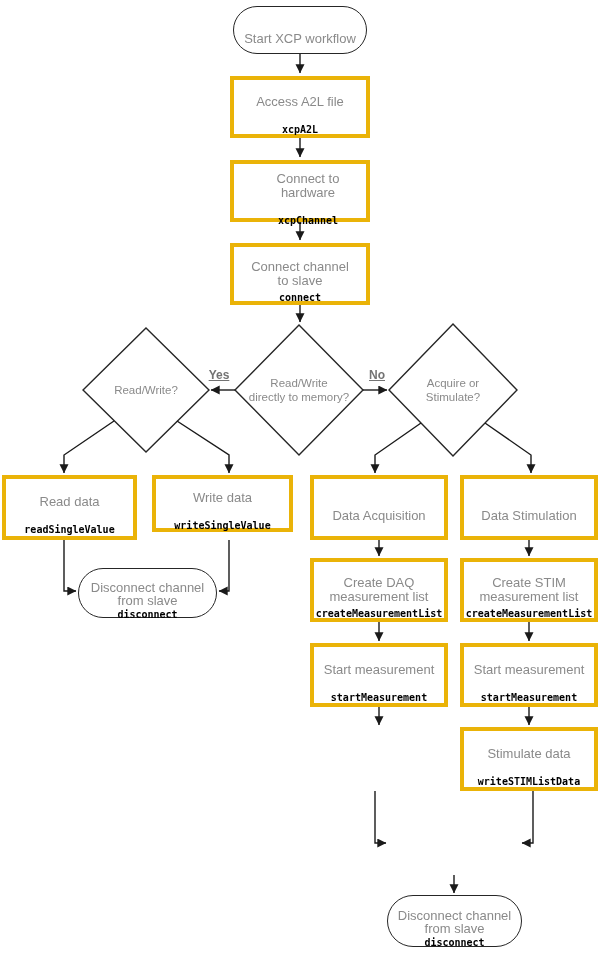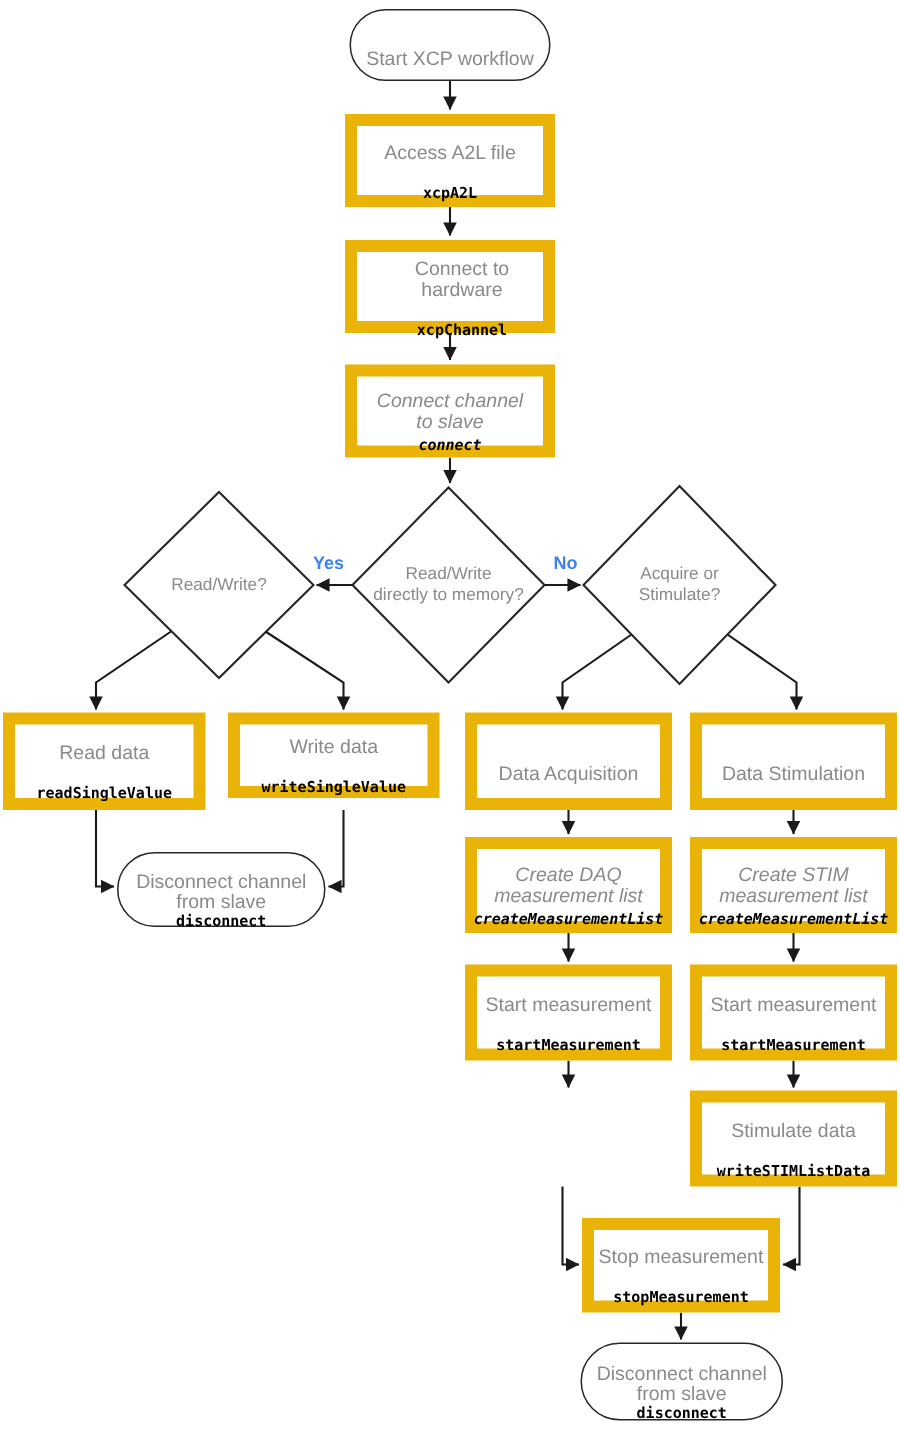--- a/index.html
+++ b/index.html
@@ -6,38 +6,39 @@
   #canvas{
     position:relative;width:600px;height:960px;background:#ffffff;overflow:hidden;
     font-family:"Liberation Sans",sans-serif;
   }
   #wires{position:absolute;left:0;top:0;z-index:1;}
   .node{
     position:absolute;z-index:2;background:#ffffff;box-sizing:border-box;
     display:flex;flex-direction:column;align-items:center;justify-content:center;
     text-align:center;
   }
-  .rect{border:8px solid #eab308;row-gap:9px;gap:15px;}
-  .rect.tight{row-gap:4px;font-style:italic;}
+  .rect{border:4px solid #eab308;row-gap:9px;gap:15px;}
+  .rect.tight{row-gap:4px;}
   .stadium{border:1.5px solid #262626;row-gap:2px;}
   .nlabel{
     color:#8a8a8a;font-size:13px;line-height:14px;white-space:pre-line;margin-top:16px;
   }
   .stadium .nlabel{line-height:13px;}
   .ncode{
     color:#000000;font-family:"DejaVu Sans Mono",monospace;font-weight:bold;
     font-size:10px;line-height:12px;white-space:nowrap;
   }
   .dlabel{
     position:absolute;z-index:2;color:#8a8a8a;font-size:11.5px;line-height:14px;
     text-align:center;white-space:pre-line;
   }
   .elabel{
-    position:absolute;z-index:2;color:#3b82f6;font-size:12px;font-weight:bold;
+    position:absolute;z-index:2;color:#737373;font-size:12px;font-weight:bold;
     text-align:center;
+    text-decoration:underline;
   }
 </style>
 </head>
 <body>
 
 <div id="canvas">
 
   <svg id="wires" width="600" height="960" viewBox="0 0 600 960">
     <defs>
       <marker id="ah" markerUnits="userSpaceOnUse" markerWidth="10" markerHeight="10" refX="8.7" refY="4.5" orient="auto">
@@ -148,24 +149,20 @@
     <div class="nlabel">Start measurement</div>
     <div class="ncode">startMeasurement</div>
   </div>
 
 
   <div class="node rect" style="left:460px;top:727px;width:138px;height:64px;">
     <div class="nlabel">Stimulate data</div>
     <div class="ncode">writeSTIMListData</div>
   </div>
 
-  <div class="node rect" style="left:388px;top:812px;width:132px;height:63px;">
-    <div class="nlabel">Stop measurement</div>
-    <div class="ncode">stopMeasurement</div>
-  </div>
 
   <div class="node stadium" style="left:387px;top:895px;width:135px;height:52px;border-radius:26px;">
     <div class="nlabel">Disconnect channel
 from slave</div>
     <div class="ncode">disconnect</div>
   </div>
 
 </div>
 
 </body></html>

